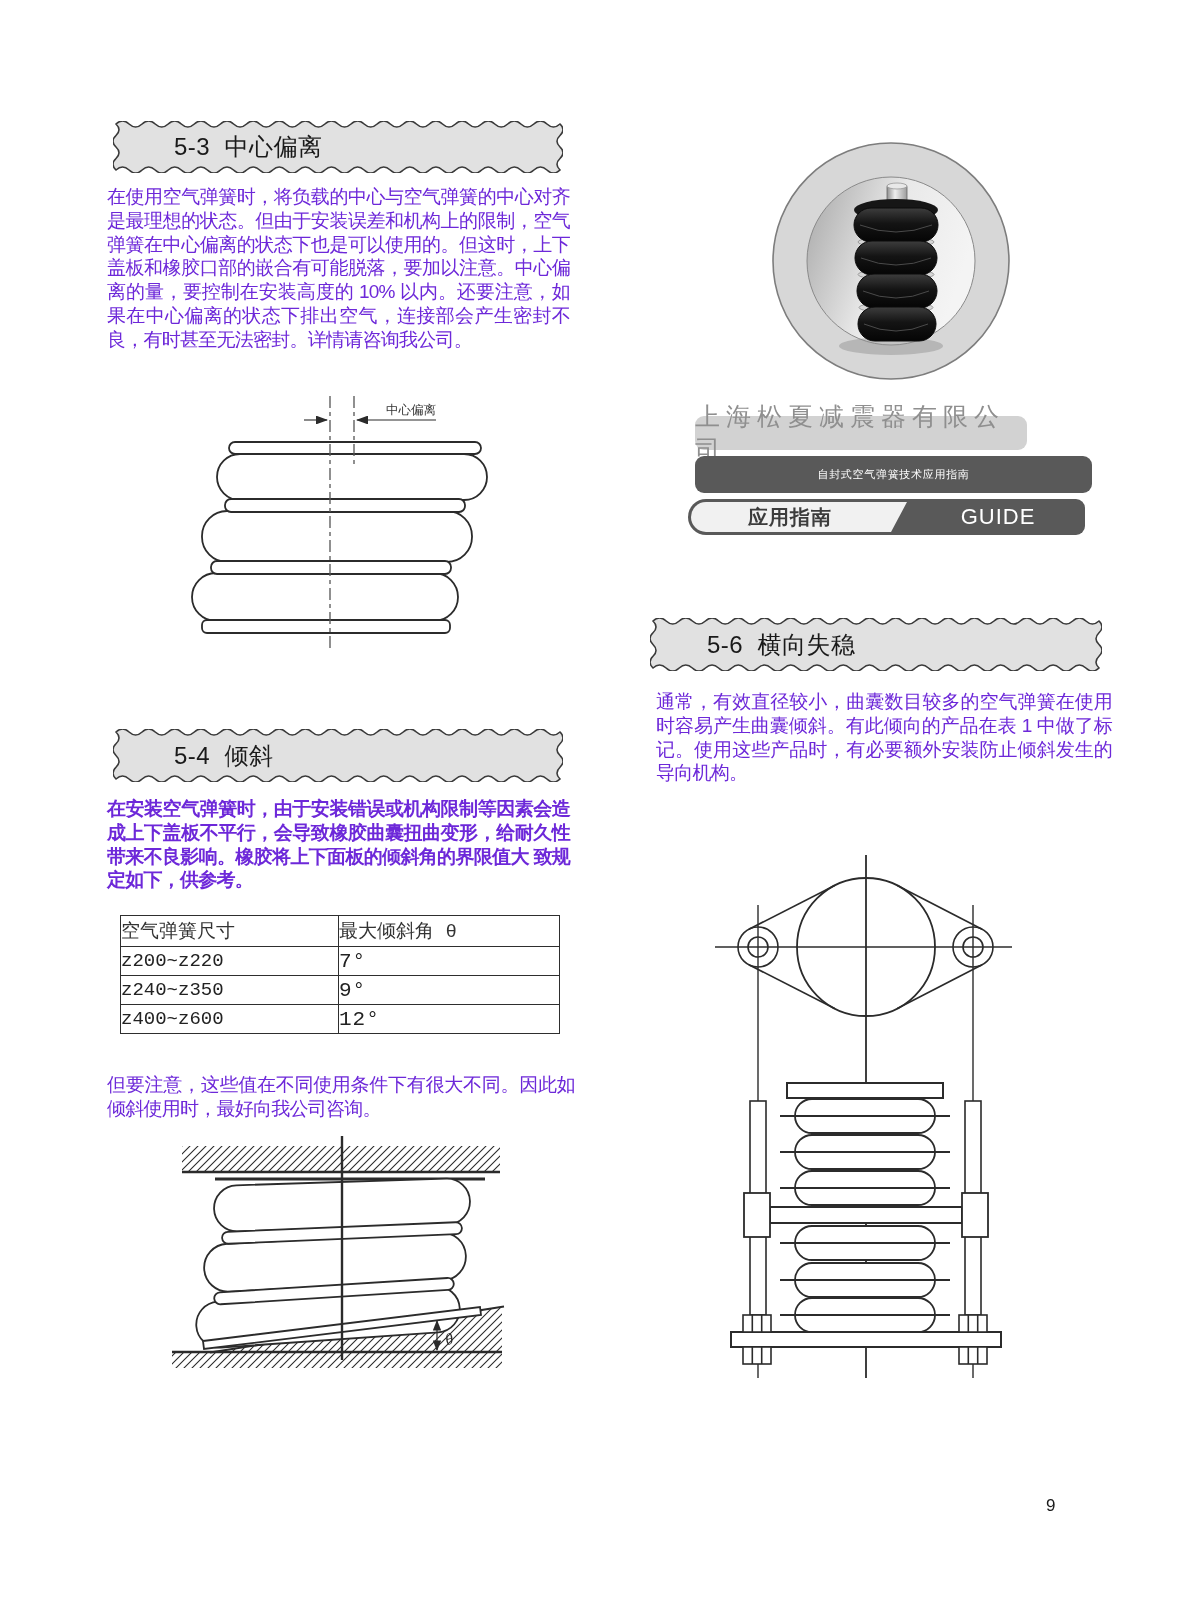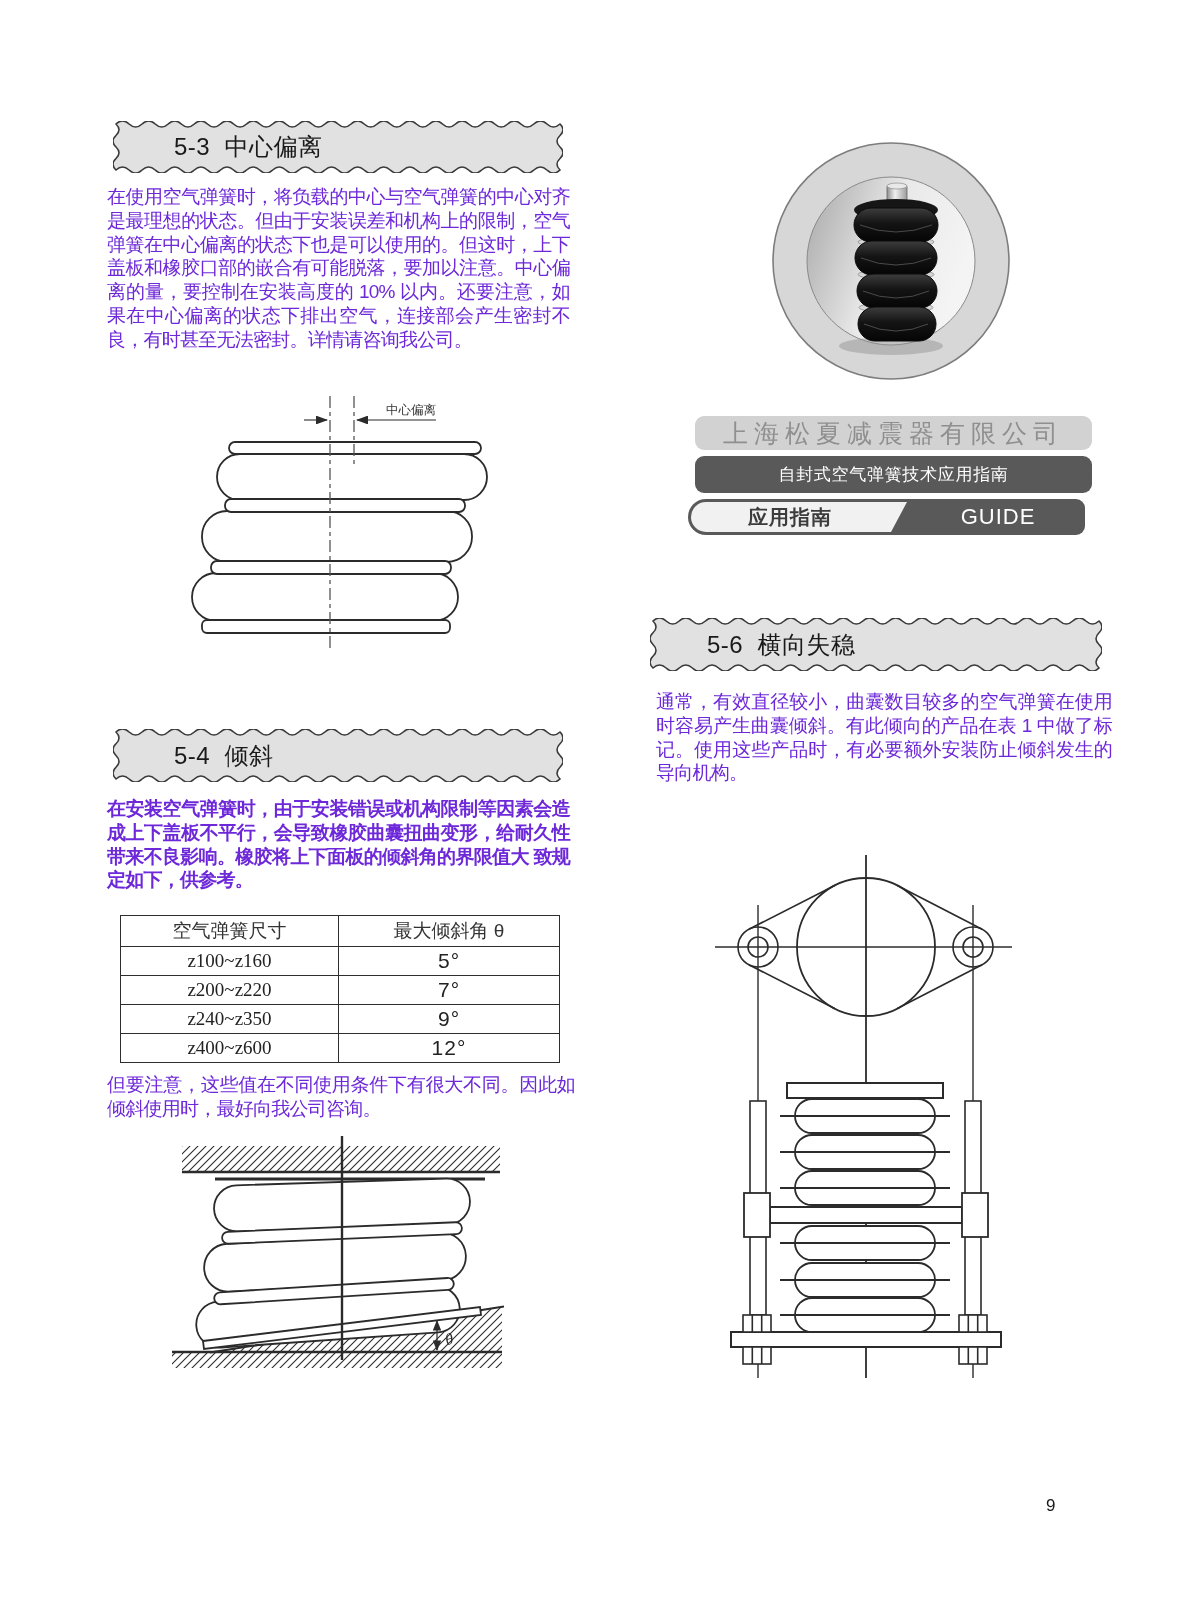--- a/index.html
+++ b/index.html
@@ -13,33 +13,33 @@
   .wavy-box svg{position:absolute;left:0;top:0;}
   .wavy-title{position:absolute;left:26px;top:50%;transform:translateY(-50%);
               font-size:24px;color:#1a1a1a;letter-spacing:0.5px;white-space:pre;margin-left:35px;}
 
   
   .para{position:absolute;font-size:19px;line-height:23.8px;letter-spacing:-0.75px;
         text-align:justify;color:#6d28d9;}
 
   
   .tilt-table{position:absolute;border-collapse:collapse;table-layout:fixed;}
-  .tilt-table td,.tilt-table th{border:1.6px solid #2e2e2e;text-align:center;
-        vertical-align:middle;font-weight:normal;padding:0;}
+  .tilt-table td,.tilt-table th{border:1.6px solid #2e2e2e;text-align:left;
+        vertical-align:middle;font-weight:normal;padding:0;font-family:Liberation Mono, monospace;}
   .tilt-table th{font-size:19px;height:30px;color:#333;}
   .cell-size{font-family:"Liberation Serif",serif;font-size:19px;height:28px;color:#222;}
   .cell-angle{font-size:21px;letter-spacing:1px;height:28px;color:#222;}
 
   
-  .banner1{position:absolute;left:695px;top:416px;width:397px;height:34px;
+  .banner1{position:absolute;left:695px;top:416px;width:332px;height:34px;
            background:#d2d2d2;border-radius:9px;display:flex;align-items:center;justify-content:center;
            font-size:25px;letter-spacing:6px;color:#8f8f8f;}
   .banner2{position:absolute;left:695px;top:456px;width:397px;height:37px;
            background:#595959;border-radius:9px;display:flex;align-items:center;justify-content:center;
-           font-size:17px;letter-spacing:0.7px;color:#ffffff;}
+           font-size:11px;letter-spacing:0.7px;color:#ffffff;}
   .banner3{position:absolute;left:688px;top:499px;width:397px;height:36px;
            background:#595959;border-radius:18px 9px 9px 18px;}
   .banner3-light{position:absolute;left:3px;top:3px;bottom:3px;width:216px;background:#f1f1f1;
            border-radius:15px 0 0 15px;clip-path:polygon(0 0,100% 0,calc(100% - 16px) 100%,0 100%);
            display:flex;align-items:center;padding-left:57px;box-sizing:border-box;
            font-size:20px;font-weight:bold;color:#3c3c3c;letter-spacing:1px;}
   .banner3-guide{position:absolute;left:250px;width:120px;top:0;height:100%;
            display:flex;align-items:center;justify-content:center;
            color:#fff;font-weight:normal;font-size:22px;letter-spacing:1px;}
 
@@ -96,24 +96,20 @@
 
   <table class="tilt-table" style="left:120px;top:915px;width:439px;">
     <colgroup>
         <col style="width:218px;">
         <col style="width:221px;">
       </colgroup>
     <tbody>
         <tr>
       <th>空气弹簧尺寸</th>
       <th>最大倾斜角 θ</th>
-    </tr>
-    <tr>
-      <td class="cell-size">z100~z160</td>
-      <td class="cell-angle">5°</td>
     </tr>
     <tr>
       <td class="cell-size">z200~z220</td>
       <td class="cell-angle">7°</td>
     </tr>
     <tr>
       <td class="cell-size">z240~z350</td>
       <td class="cell-angle">9°</td>
     </tr>
     <tr>

